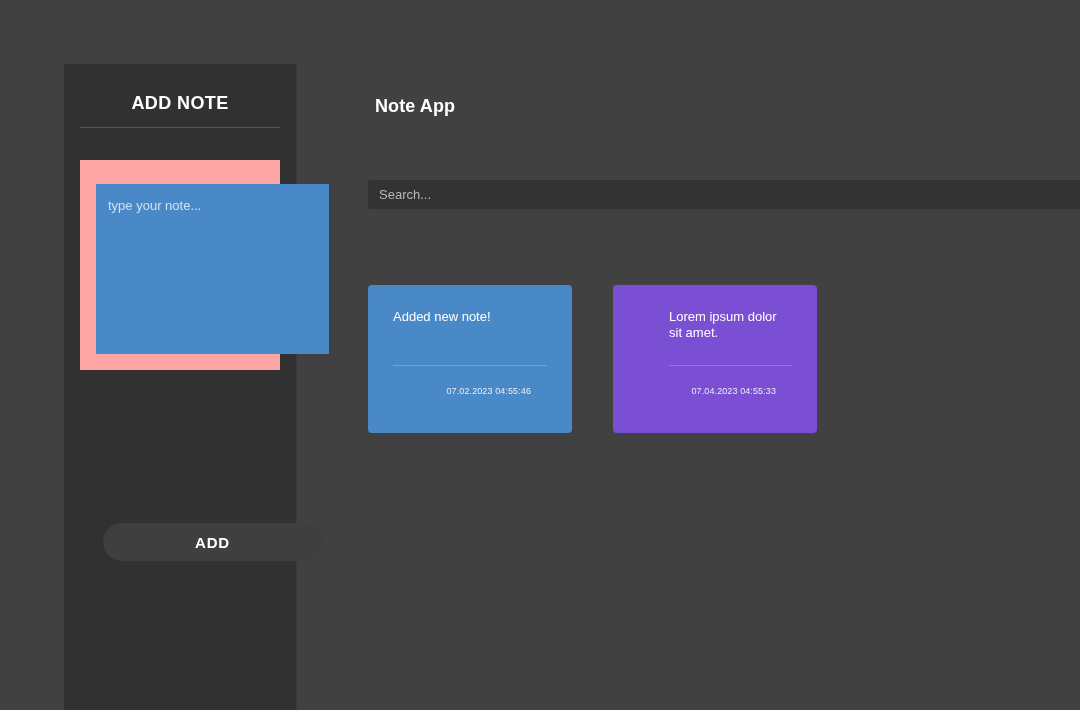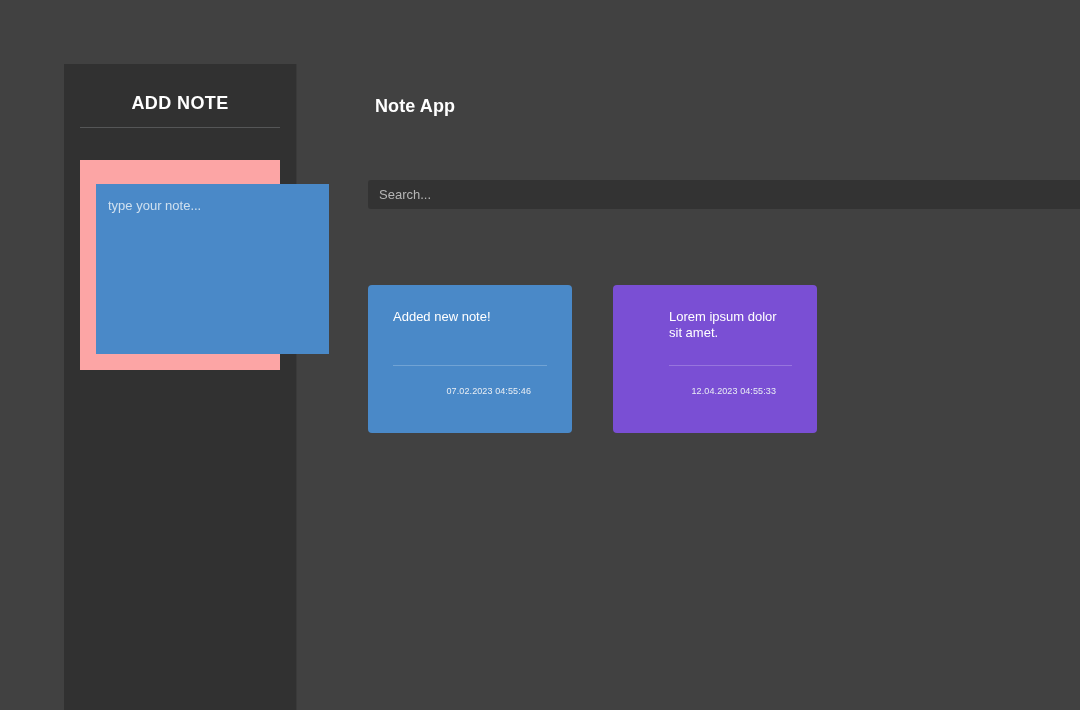--- a/index.html
+++ b/index.html
@@ -217,20 +217,23 @@
 
     <div class="swatch-row">
       <button class="swatch" style="background: rgb(78, 78, 78);"></button>
       <button class="swatch" style="background: rgb(208, 73, 75);"></button>
       <button class="swatch" style="background: rgb(59, 204, 69);"></button>
       <button class="swatch" style="background: rgb(74, 137, 200);"></button>
       <button class="swatch" style="background: rgb(122, 79, 212);"></button>
       <button class="swatch" style="background: rgb(217, 71, 159);"></button>
     </div>
 
+    <div class="add-button-wrap">
+      <button class="add-button">ADD</button>
+    </div>
 
     <div class="sidebar-spacer"></div>
   </aside>
 
   <section class="main">
 
     <div class="main-header">
       <h1 class="main-title">Note App</h1>
     </div>
 
@@ -241,19 +244,19 @@
     <div class="notes-grid">
         <div class="note-card" style="background: rgb(74, 137, 200);">
           <div class="note-text">Added new note!</div>
           <div class="note-footer">
             <span class="note-date">07.02.2023 04:55:46</span>
           </div>
         </div>
         <div class="note-card" style="background: rgb(122, 79, 212); padding-left: 40px;">
           <div class="note-text">Lorem ipsum dolor sit amet.</div>
           <div class="note-footer">
-            <span class="note-date">12.04.2023 04:55:33</span>
+            <span class="note-date">07.04.2023 04:55:33</span>
           </div>
         </div>
       </div>
 
   </section>
 </div>
 
 </body></html>

